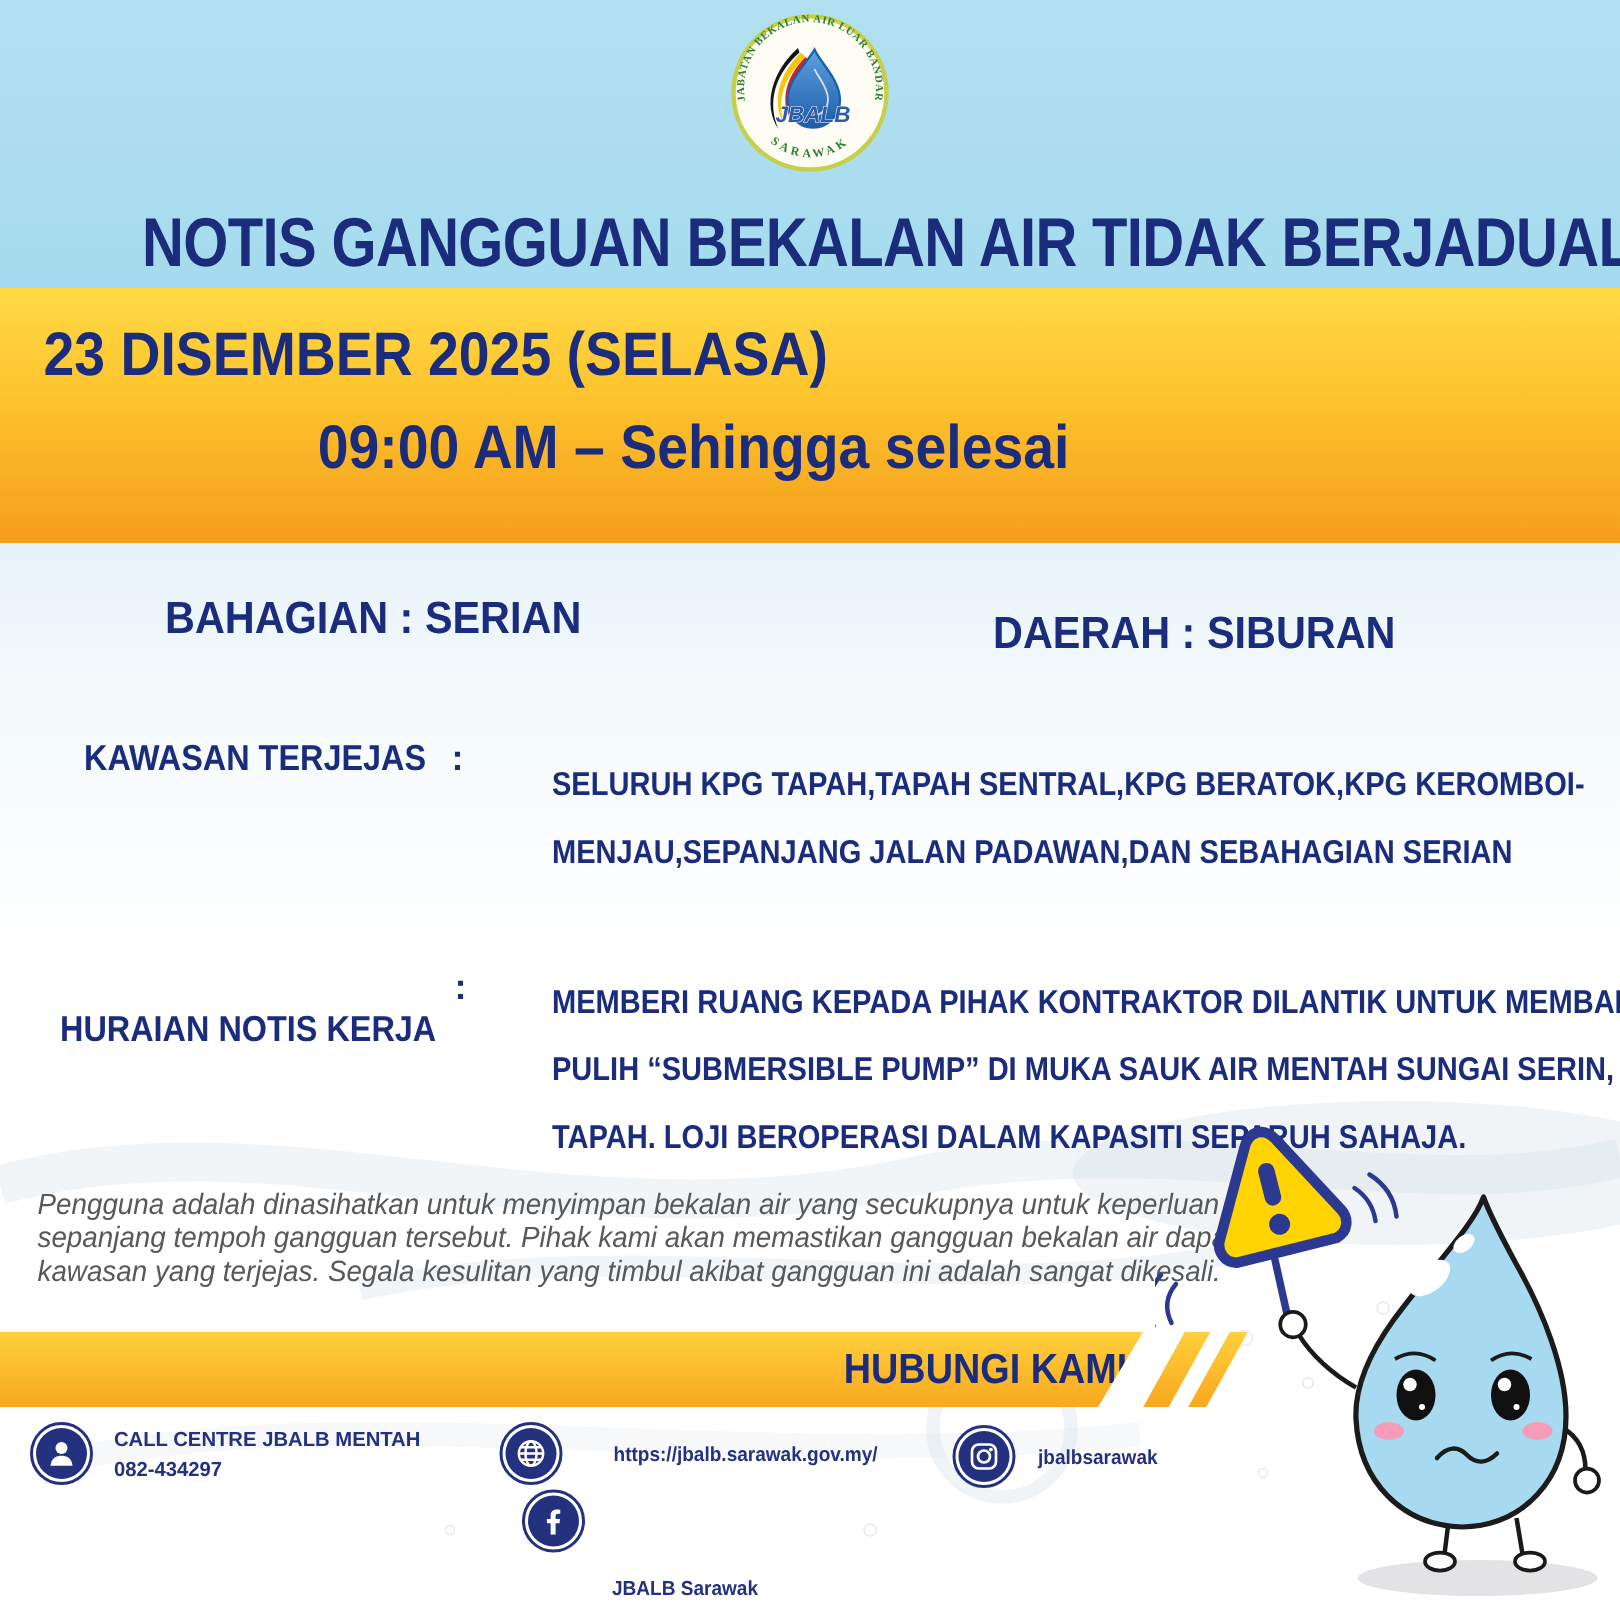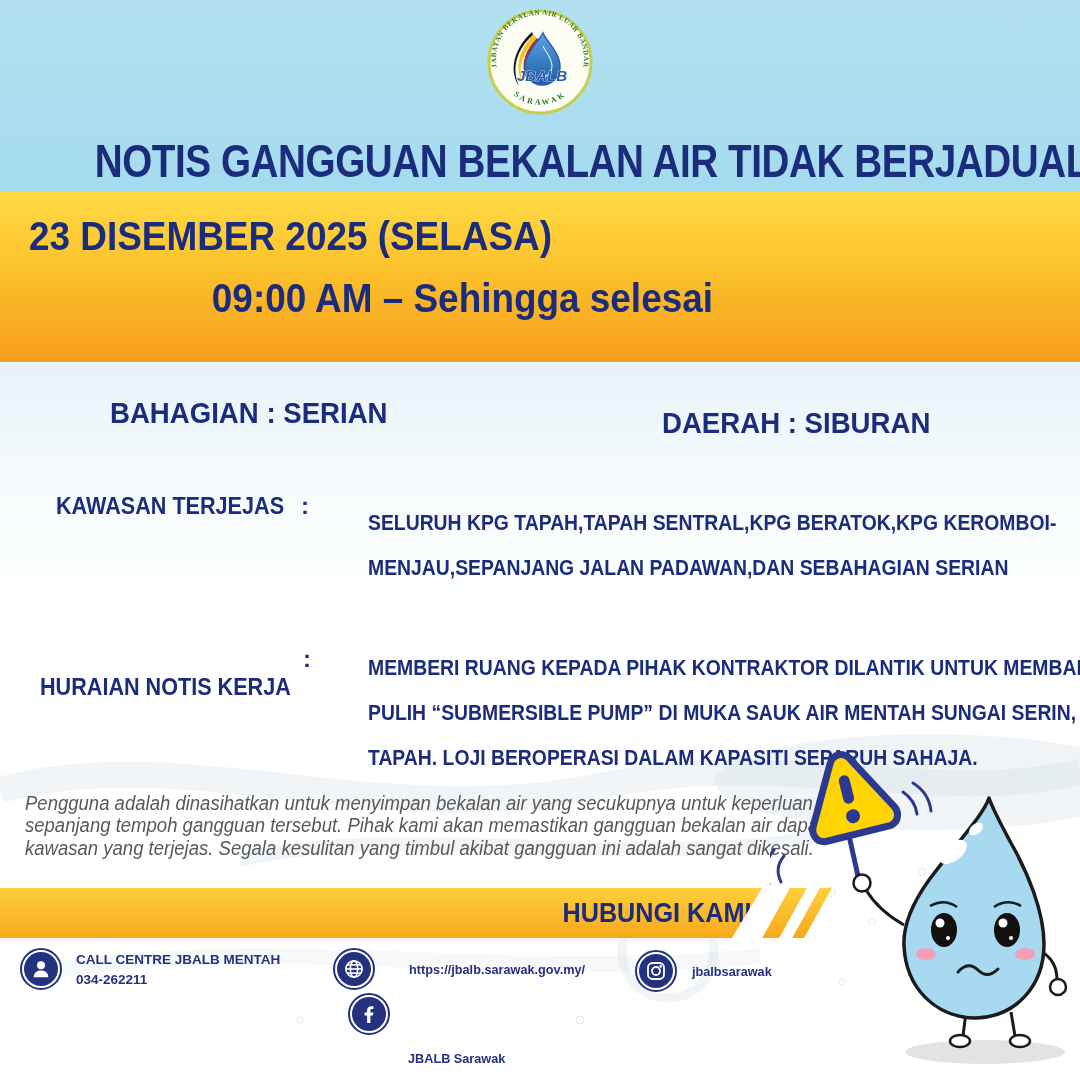--- a/index.html
+++ b/index.html
@@ -149,21 +149,21 @@
   <div class="abs c-icon" style="left:20px;top:948px;width:42px;height:42px;">
     <div class="inner">
       <svg width="26" height="26" viewBox="0 0 24 24">
         <circle cx="12" cy="8.6" r="3.7" fill="#fff"></circle>
         <path d="M5.2,19.5 C5.8,14.6 8.9,13.4 12,13.4 C15.1,13.4 18.2,14.6 18.8,19.5 Z" fill="#fff"></path>
       </svg>
     </div>
   </div>
   <div class="abs c-text" style="left:76px;top:950px;">
     <div><span class="cond">CALL CENTRE JBALB MENTAH</span></div>
-    <div><span class="cond">034-262211</span></div>
+    <div><span class="cond">082-434297</span></div>
   </div>
 
   <div class="abs c-icon" style="left:333px;top:948px;width:42px;height:42px;">
     <div class="inner">
       <svg width="26" height="26" viewBox="0 0 24 24">
         <g stroke="#fff" stroke-width="1.5" fill="none">
           <circle cx="12" cy="12" r="7.5"></circle>
           <ellipse cx="12" cy="12" rx="3.4" ry="7.5"></ellipse>
           <line x1="4.5" y1="12" x2="19.5" y2="12"></line>
           <line x1="5.6" y1="8.2" x2="18.4" y2="8.2"></line>

